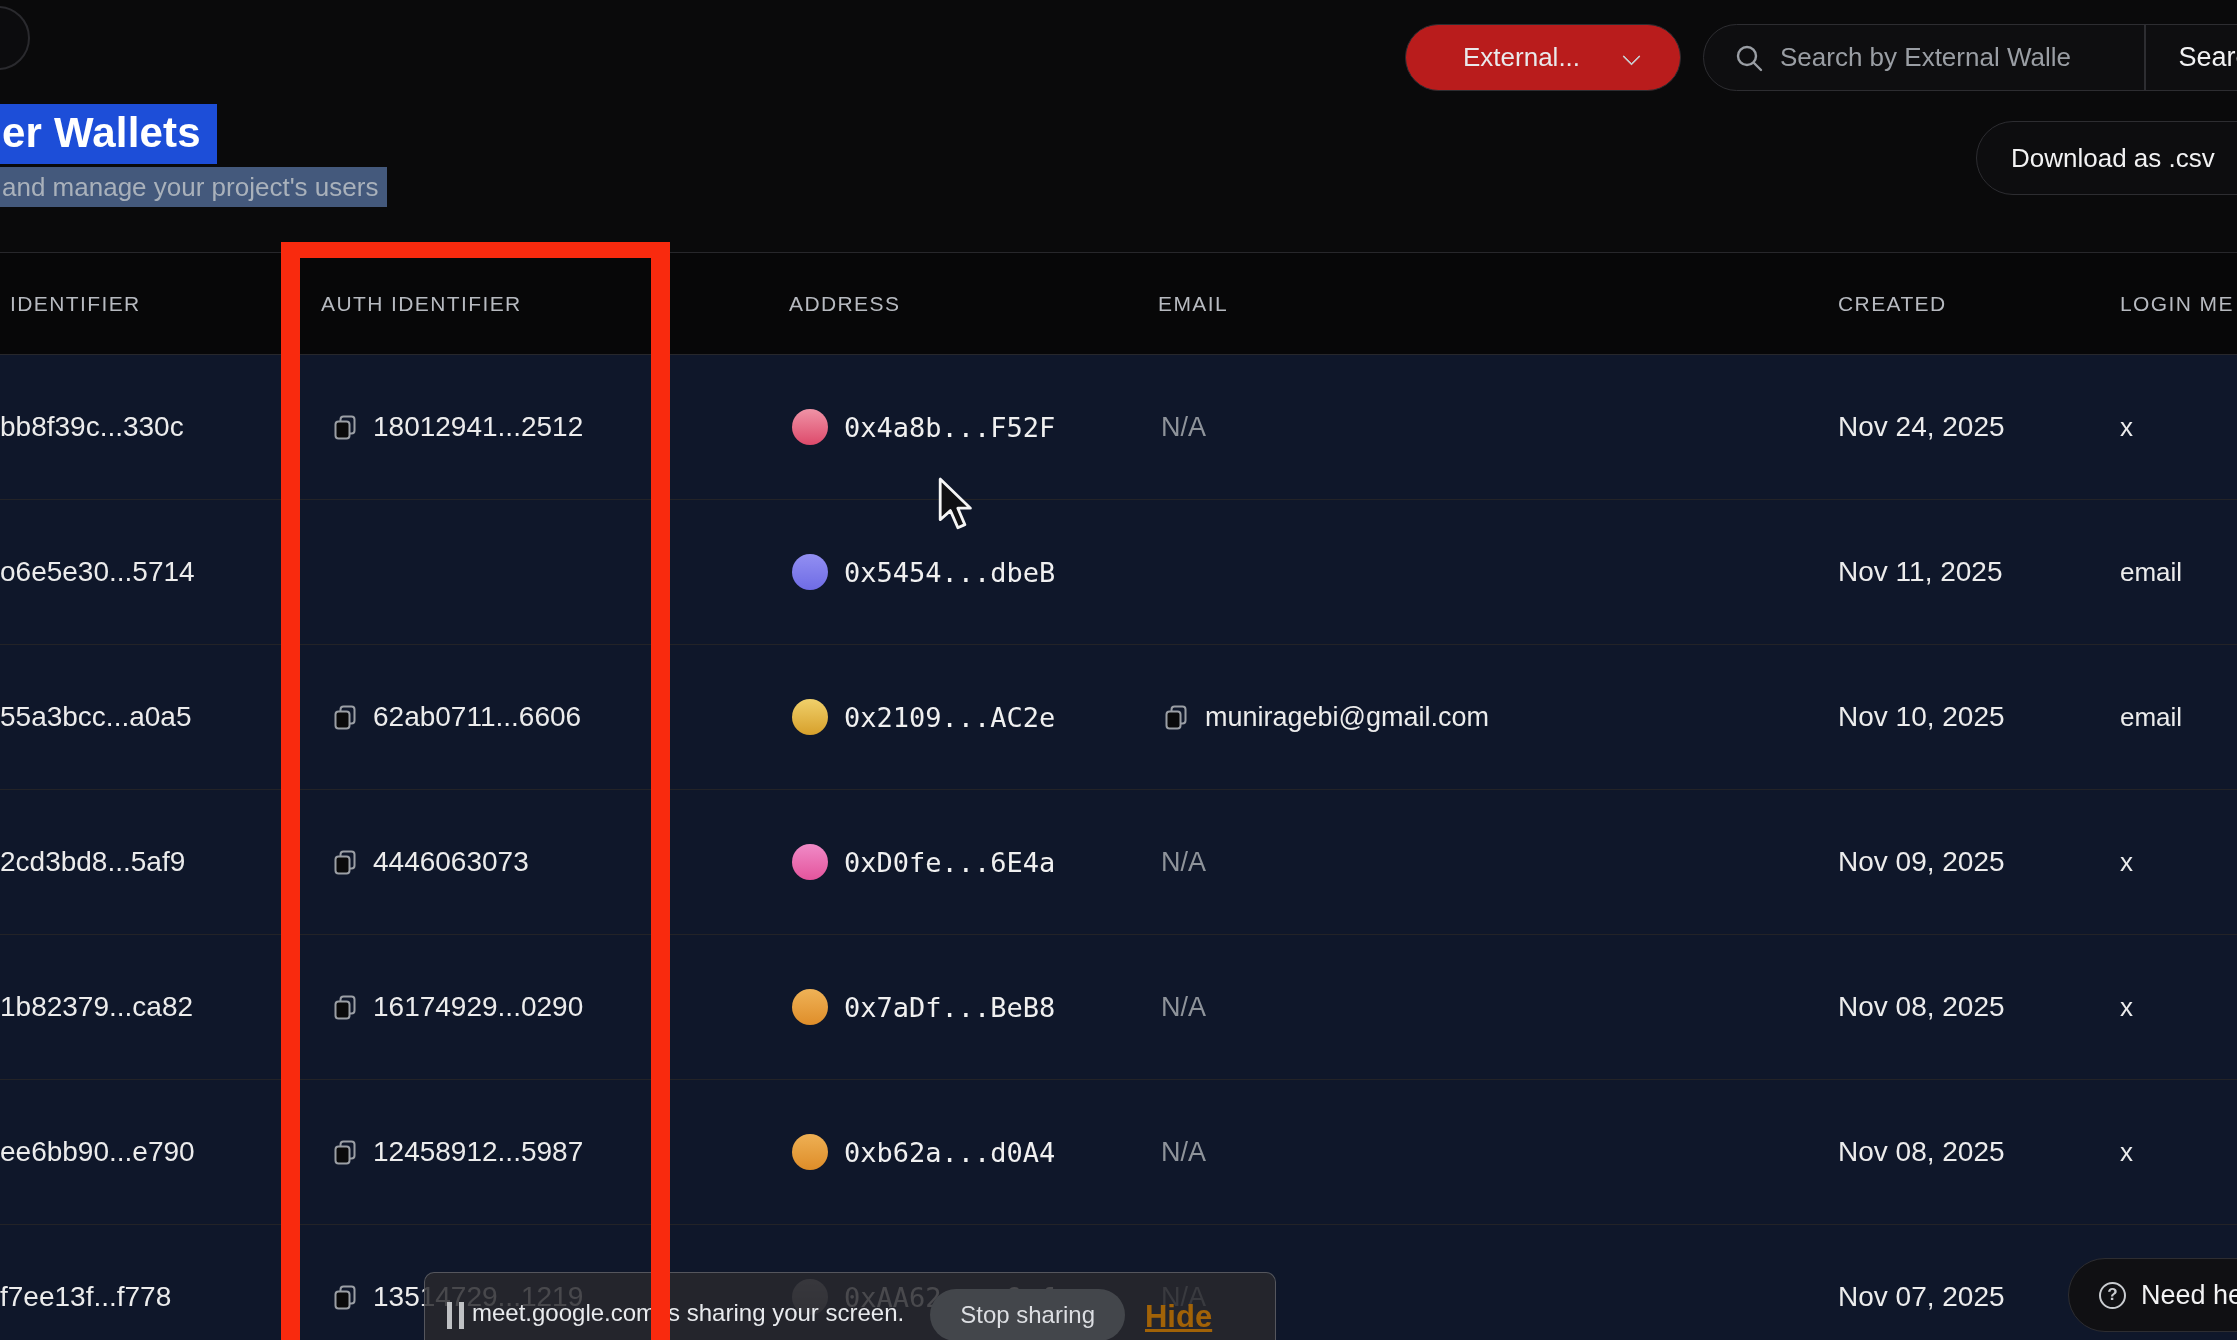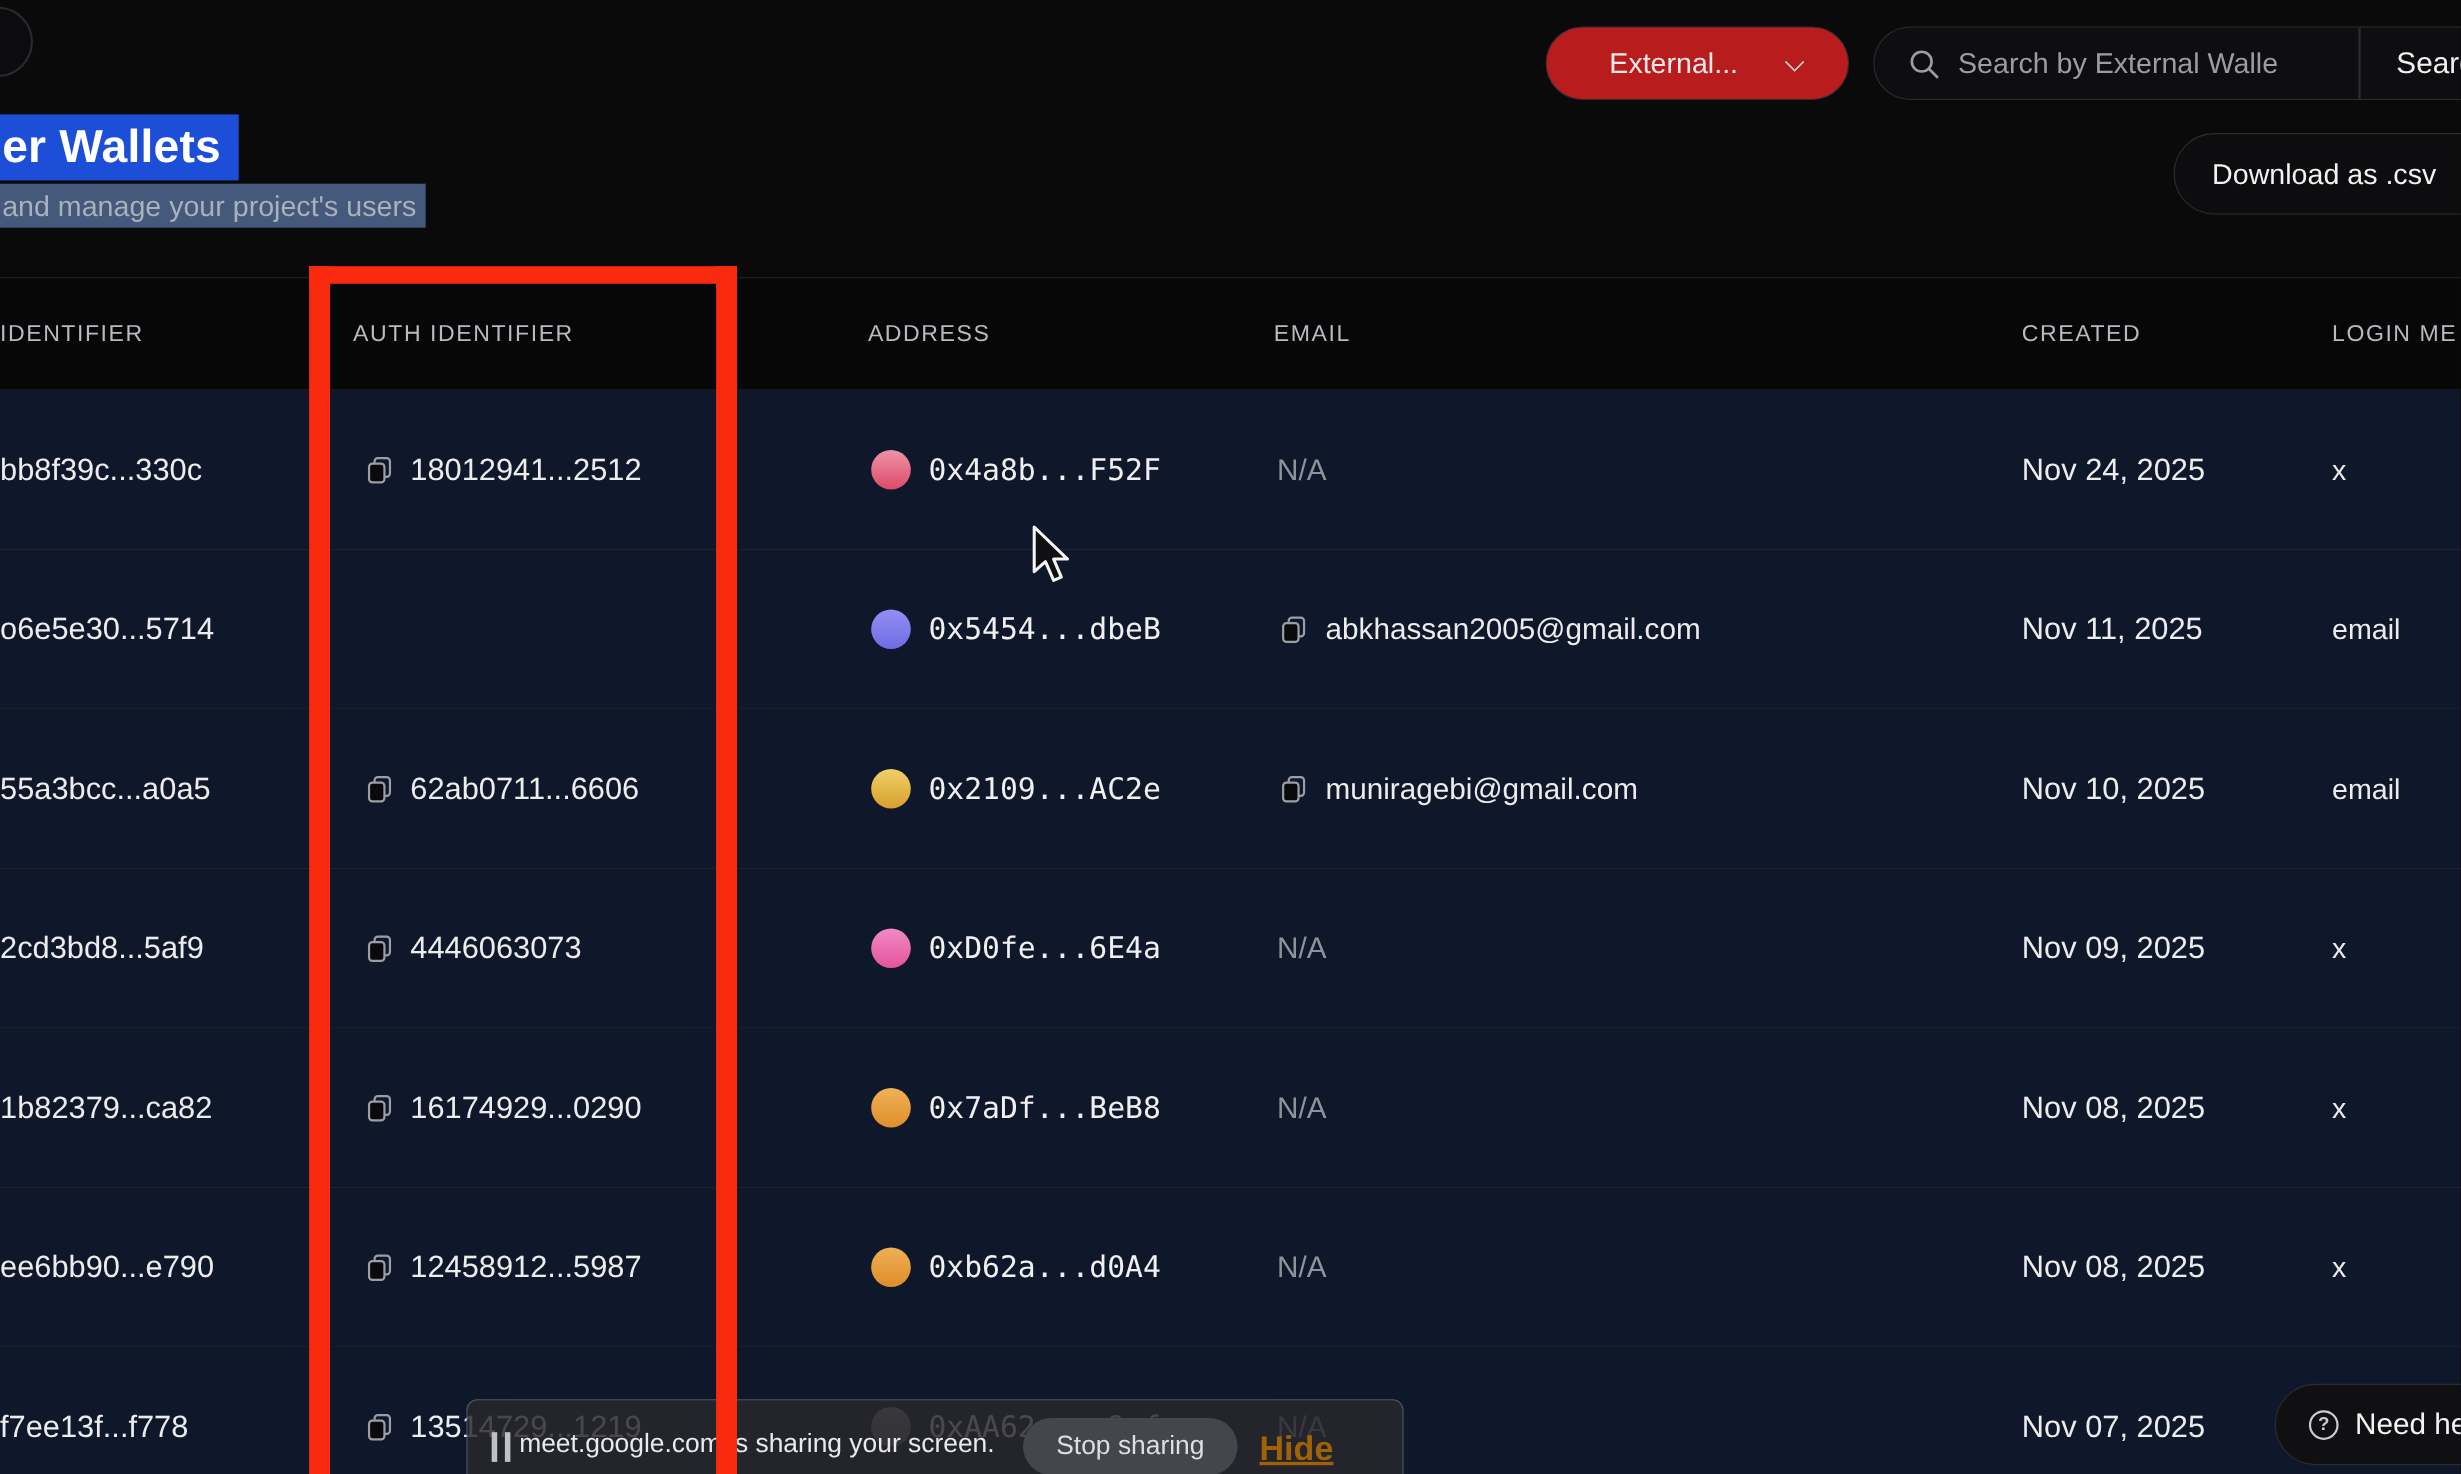--- a/index.html
+++ b/index.html
@@ -64,21 +64,21 @@
 
   
   .thead {
     position:absolute; left:0; top:252px; width:2237px; height:103px;
     border-top:1.5px solid #27272b; border-bottom:1.5px solid #27272b; background:#070708;
   }
   .thead span {
     position:absolute; top:0; height:100%; display:flex; align-items:center;
     font-size:21px; letter-spacing:1.4px; color:#b7bac0; font-weight:500;
   }
-  .col-identifier { left:0; }
+  .col-identifier { left:10px; }
   .col-auth       { left:321px; }
   .col-address    { left:789px; }
   .col-email      { left:1158px; }
   .col-created    { left:1838px; }
   .col-login      { left:2120px; }
 
   #rows { position:absolute; left:0; top:355px; width:2237px; }
   .row { position:relative; width:2237px; height:145px; border-bottom:1px solid #232327; background:#0f172a; }
   .cell { position:absolute; top:0; height:100%; display:flex; align-items:center; }
   .cell-identifier { left:0; }
@@ -208,29 +208,20 @@
   </div>
 
   <div class="row">
     <div class="cell cell-identifier">
       <span class="id-text">o6e5e30...5714</span>
     </div>
     <div class="cell cell-address">
       <span class="dot" style="background: linear-gradient(rgb(146, 143, 242), rgb(111, 108, 229));"></span>
       <span class="addr-text mono">0x5454...dbeB</span>
     </div>
-    <div class="cell cell-email">
-      <span class="copy-icon email-copy" style="margin-left: 0px; margin-right: 14px;">
-        <svg width="30" height="30" viewBox="0 0 30 30" fill="none">
-          <rect x="10.5" y="4.5" width="14" height="17" rx="3" stroke="#9b9fa5" stroke-width="2"></rect>
-          <rect x="5.5" y="9.5" width="14" height="17" rx="3" stroke="#9b9fa5" stroke-width="2" fill="#0a0a0b"></rect>
-        </svg>
-      </span>
-      <span class="email-text">abkhassan2005@gmail.com</span>
-    </div>
     <div class="cell cell-created">
       <span class="created-text">Nov 11, 2025</span>
     </div>
     <div class="cell cell-login">
       <span class="login-text">email</span>
     </div>
   </div>
 
   <div class="row">
     <div class="cell cell-identifier">

